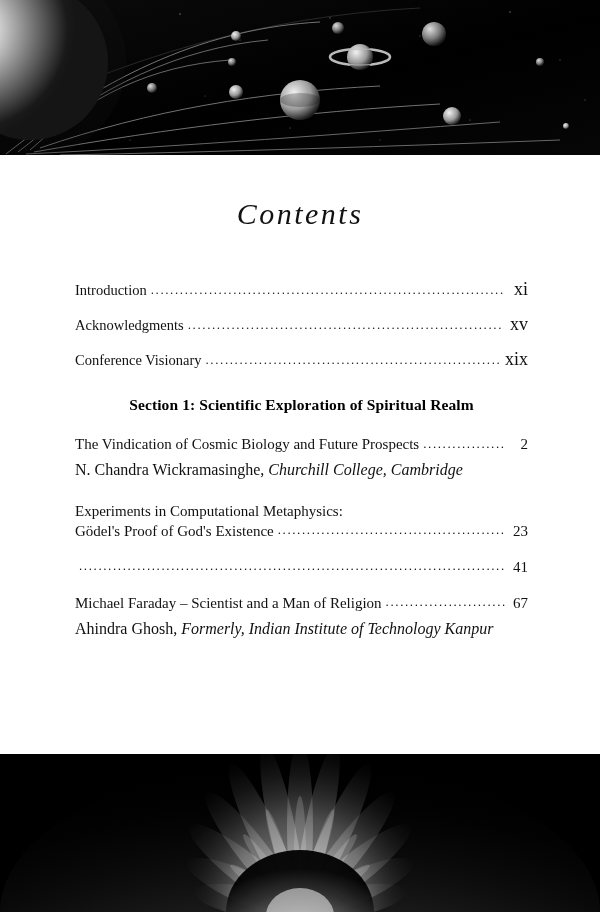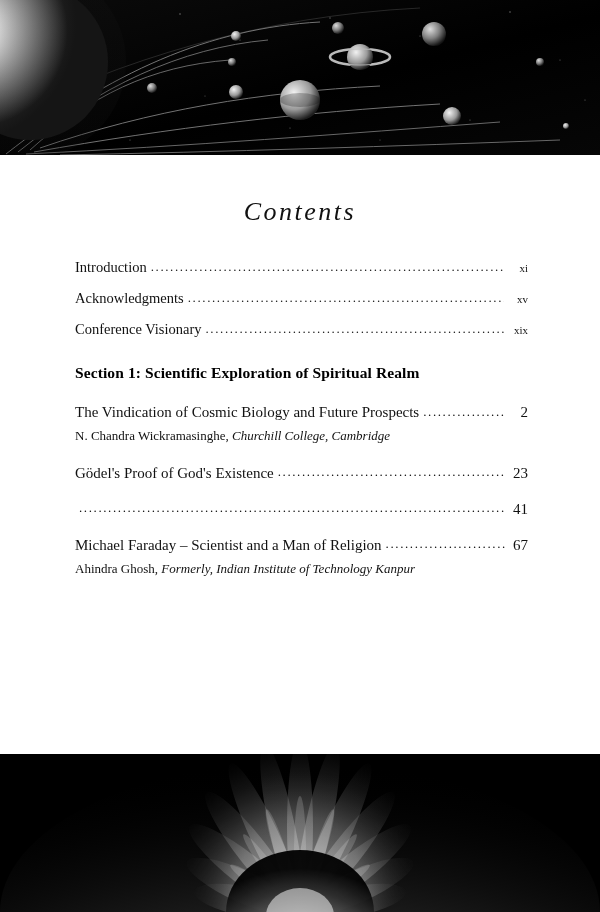--- a/index.html
+++ b/index.html
@@ -44,30 +44,30 @@
     left: 0;
     top: 155px;
     width: 600px;
     height: 599px;
     background: #ffffff;
   }
 
   .contents-title {
     text-align: center;
     font-family: "Liberation Serif", serif;
-    font-size: 26px;
+    font-size: 30px;
     font-style: italic;
     letter-spacing: 2.5px;
     color: #111;
     margin: 42px 0 0 0;
     font-weight: normal;
   }
 
   .toc {
-    margin: 32px 72px 0 75px;
+    margin: 48px 72px 0 75px;
     color: #111;
   }
 
   
   .fm-row {
     display: flex;
     align-items: baseline;
     font-size: 14.5px;
     margin-bottom: 14px;
     white-space: nowrap;
@@ -80,24 +80,25 @@
     letter-spacing: 1.6px;
     font-size: 13px;
     color: #222;
     position: relative;
     top: -1px;
   }
   .fm-page {
     flex: 0 0 auto;
     text-align: right;
     min-width: 20px;
-    font-size: 11px;
+    font-size: 18px;
   }
 
   .section-head {
+    text-align: center;
     font-size: 15.5px;
     font-weight: bold;
     margin: 26px 0 22px 0;
     color: #000;
     letter-spacing: 0.1px;
   }
 
   .entry { margin-bottom: 19px; }
 
   .entry-title-row {
@@ -123,21 +124,21 @@
     font-size: 15px;
   }
   .entry-title-plain {
     font-size: 15px;
     line-height: 1.45;
   }
 
   .authors {
     margin-top: 5px;
     margin-left: 0;
-    font-size: 13px;
+    font-size: 16px;
     line-height: 1.5;
   }
   .authors .aff { font-style: italic; }
 
   .nowrap { white-space: nowrap; }
 </style>
 </head>
 <body>
 
 <div class="top-band">
@@ -249,20 +250,21 @@
         <span class="pg">2</span>
       </div>
       <div class="authors">
         <div class="nowrap">
           <span>N. Chandra Wickramasinghe, </span><span class="aff">Churchill College, Cambridge</span>
         </div>
       </div>
     </div>
 
     <div class="entry">
+      <div class="entry-title-plain">Experiments in Computational Metaphysics:</div>
       <div class="entry-title-row">
         <span class="t">Gödel's Proof of God's Existence</span>
         <span class="dots">......................................................................................................</span>
         <span class="pg">23</span>
       </div>
     </div>
 
     <div class="entry">
       <div class="entry-title-row">
         <span class="dots">......................................................................................................</span>

